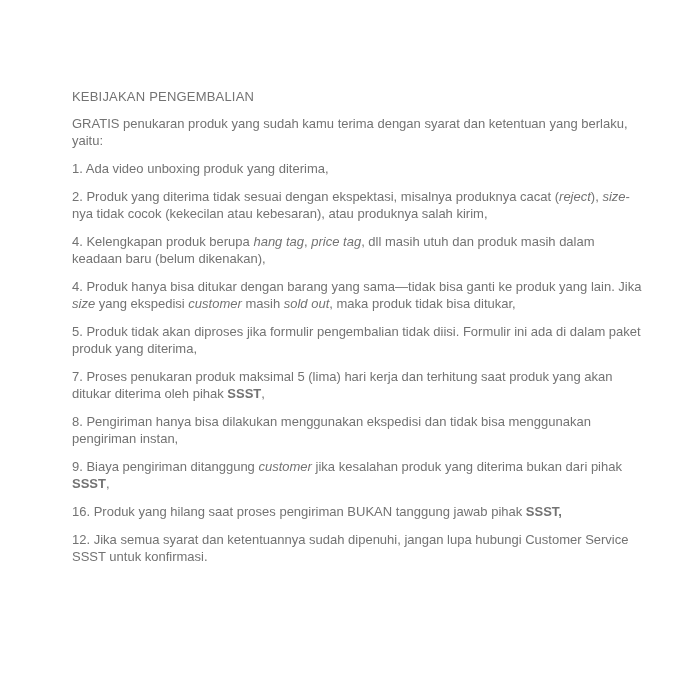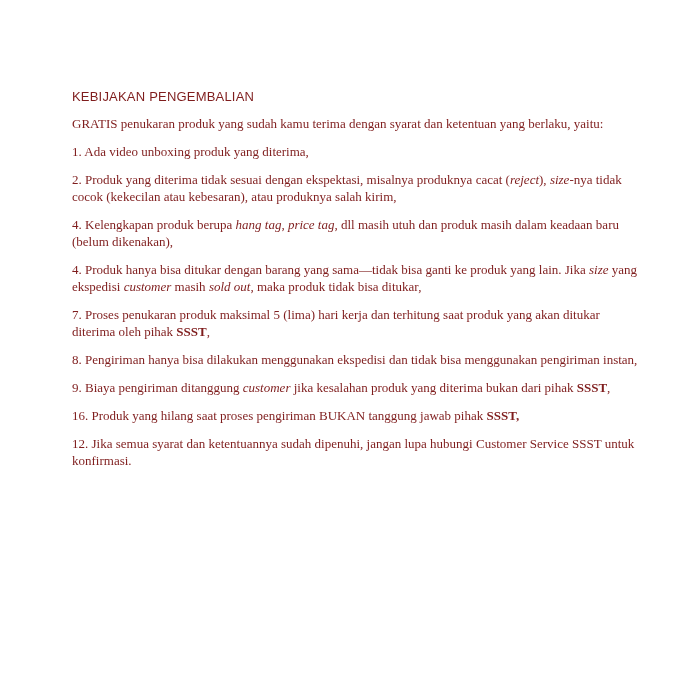--- a/index.html
+++ b/index.html
@@ -10,27 +10,26 @@
     overflow: hidden;
   }
   .doc {
     position: absolute;
     top: 88px;
     left: 72px;
     width: 578px;
     font-family: "Liberation Sans", sans-serif;
     font-size: 13px;
     line-height: 17px;
-    color: #7f1d1d;
+    color: #737373;
     -webkit-font-smoothing: antialiased;
   }
   .para {
     margin: 0 8px 11px 0;
     font-weight: normal;
-    font-family: Liberation Serif, serif;
   }
   .para em { font-style: italic; }
   .para strong { font-weight: bold; }
   .title {
     margin: 0 0 10px 0;
     font-size: 13px;
     font-weight: normal;
     letter-spacing: 0.2px;
   }
 </style>
@@ -38,19 +37,20 @@
 <body>
 
 <div class="doc">
   <p class="title">KEBIJAKAN PENGEMBALIAN</p>
   <p class="para"><span>GRATIS penukaran produk yang sudah kamu terima dengan syarat dan ketentuan yang berlaku, yaitu:</span></p>
   <div>
       <p class="para"><span>1. Ada video unboxing produk yang diterima,</span></p>
       <p class="para"><span>2. Produk yang diterima tidak sesuai dengan ekspektasi, misalnya produknya cacat (</span><em>reject</em><span>), </span><em>size</em><span>-nya tidak cocok (kekecilan atau kebesaran), atau produknya salah kirim,</span></p>
       <p class="para"><span>4. Kelengkapan produk berupa </span><em>hang tag</em><span>, </span><em>price tag</em><span>, dll masih utuh dan produk masih dalam keadaan baru (belum dikenakan),</span></p>
       <p class="para"><span>4. Produk hanya bisa ditukar dengan barang yang sama—tidak bisa ganti ke produk yang lain. Jika </span><em>size</em><span> yang ekspedisi </span><em>customer</em><span> masih </span><em>sold out</em><span>, maka produk tidak bisa ditukar,</span></p>
+      <p class="para"><span>5. Produk tidak akan diproses jika formulir pengembalian tidak diisi. Formulir ini ada di dalam paket produk yang diterima,</span></p>
       <p class="para"><span>7. Proses penukaran produk maksimal 5 (lima) hari kerja dan terhitung saat produk yang akan ditukar diterima oleh pihak </span><strong>SSST</strong><span>,</span></p>
       <p class="para"><span>8. Pengiriman hanya bisa dilakukan menggunakan ekspedisi dan tidak bisa menggunakan pengiriman instan,</span></p>
       <p class="para"><span>9. Biaya pengiriman ditanggung </span><em>customer</em><span> jika kesalahan produk yang diterima bukan dari pihak </span><strong>SSST</strong><span>,</span></p>
       <p class="para"><span>16. Produk yang hilang saat proses pengiriman BUKAN tanggung jawab pihak </span><strong>SSST,</strong></p>
       <p class="para"><span>12. Jika semua syarat dan ketentuannya sudah dipenuhi, jangan lupa hubungi Customer Service SSST untuk konfirmasi.</span></p>
     </div>
 </div>
 
 </body></html>

